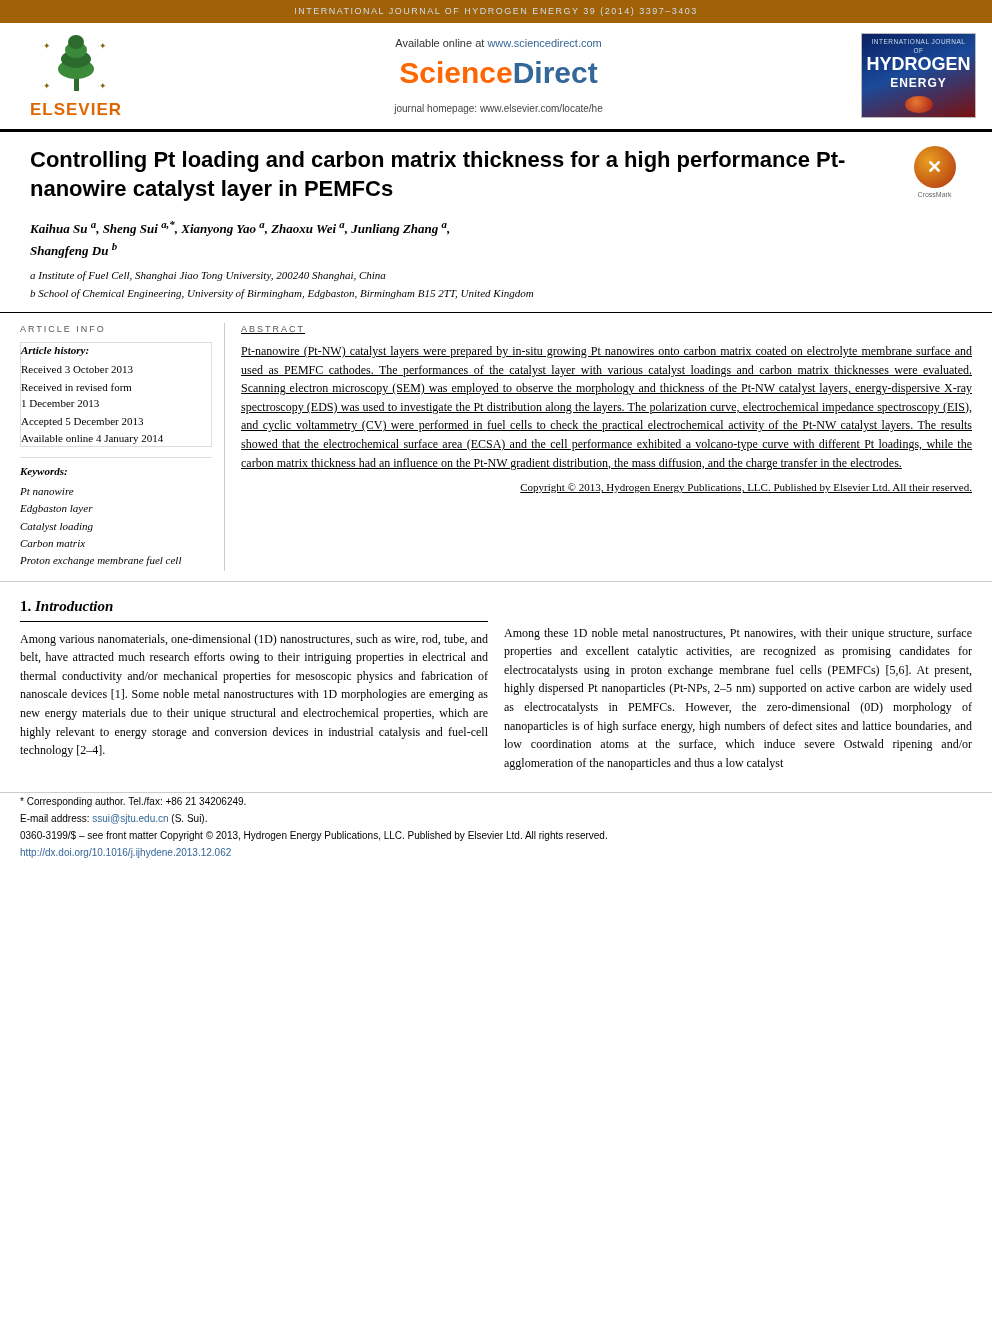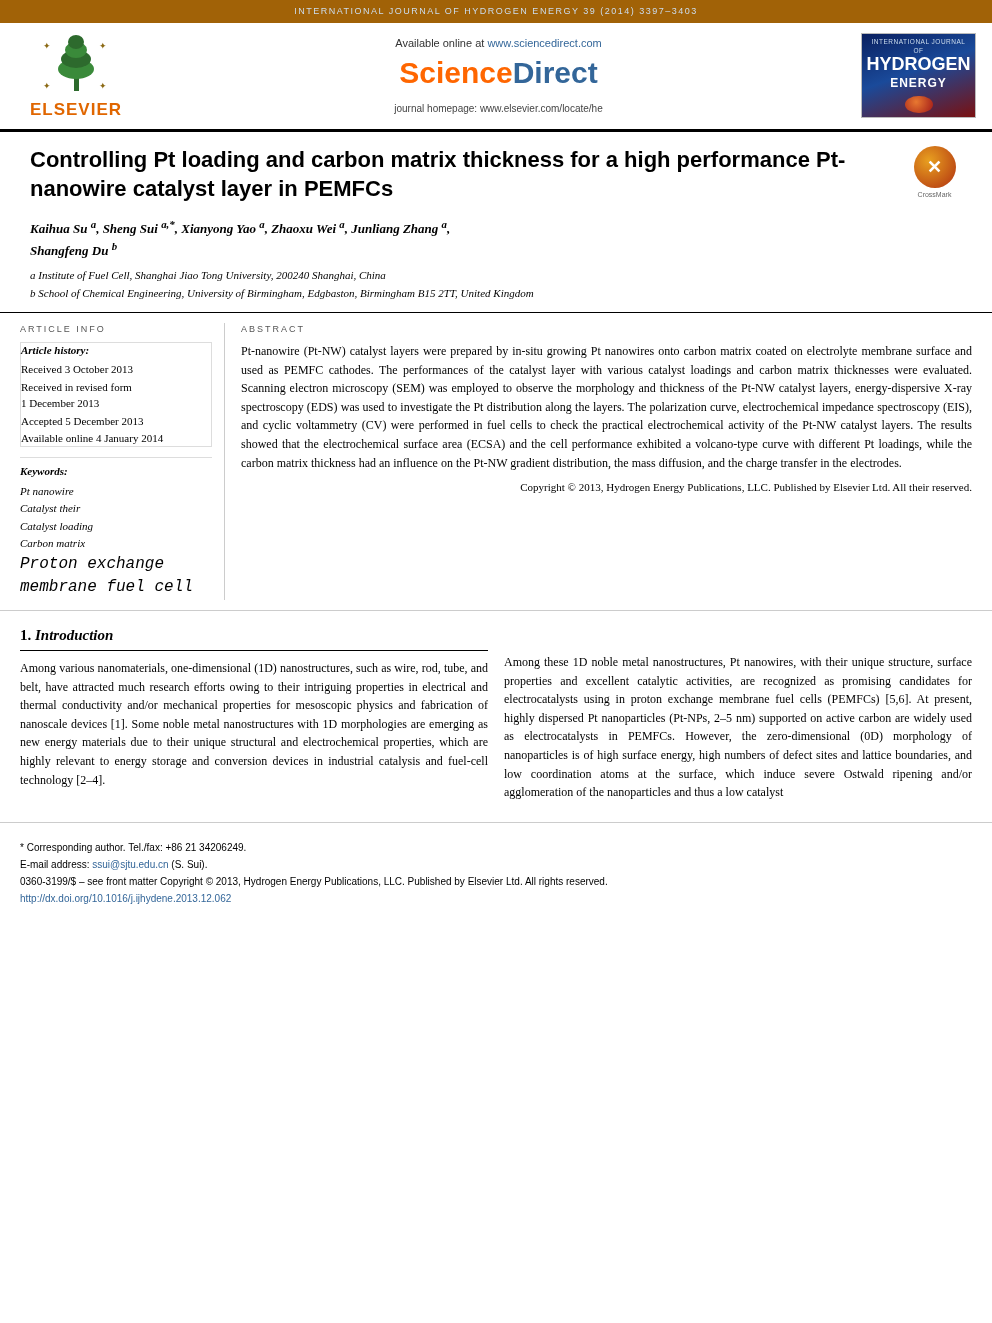--- a/index.html
+++ b/index.html
@@ -87,27 +87,27 @@
       <div style="font-size:11px; font-style:italic; font-weight:bold; margin-bottom:4px;">Article history:</div>
       <div style="font-size:11px; margin-bottom:2px;">Received 3 October 2013</div>
       <div style="font-size:11px; margin-bottom:1px;">Received in revised form</div>
       <div style="font-size:11px; margin-bottom:2px;">1 December 2013</div>
       <div style="font-size:11px; margin-bottom:2px;">Accepted 5 December 2013</div>
       <div style="font-size:11px;">Available online 4 January 2014</div>
     </div>
     <hr style="border:none; border-top:1px solid #ddd; margin:6px 0;">
     <div style="font-size:11px; font-style:italic; font-weight:bold; margin-bottom:4px;">Keywords:</div>
     <div style="font-size:11px; font-style:italic; margin-bottom:2px;">Pt nanowire</div>
-    <div style="font-size:11px; font-style:italic; margin-bottom:2px;">Catalyst their</div>
+    <div style="font-size:11px; font-style:italic; margin-bottom:2px;">Edgbaston layer</div>
     <div style="font-size:11px; font-style:italic; margin-bottom:2px;">Catalyst loading</div>
     <div style="font-size:11px; font-style:italic; margin-bottom:2px;">Carbon matrix</div>
-    <div style="font-size:16px; font-style:italic; margin-bottom:2px;font-family:Liberation Mono, monospace;">Proton exchange membrane fuel cell</div>
+    <div style="font-size:11px; font-style:italic; margin-bottom:2px;">Proton exchange membrane fuel cell</div>
   </div>
 
-  <div style="flex:1;">
+  <div style="flex:1;text-decoration:underline;">
     <div style="font-family:Arial,sans-serif; font-size:9px; letter-spacing:2px; text-transform:uppercase; color:#555; margin-bottom:6px;">ABSTRACT</div>
     <div style="font-size:12px; line-height:1.55; text-align:justify;">Pt-nanowire (Pt-NW) catalyst layers were prepared by in-situ growing Pt nanowires onto carbon matrix coated on electrolyte membrane surface and used as PEMFC cathodes. The performances of the catalyst layer with various catalyst loadings and carbon matrix thicknesses were evaluated. Scanning electron microscopy (SEM) was employed to observe the morphology and thickness of the Pt-NW catalyst layers, energy-dispersive X-ray spectroscopy (EDS) was used to investigate the Pt distribution along the layers. The polarization curve, electrochemical impedance spectroscopy (EIS), and cyclic voltammetry (CV) were performed in fuel cells to check the practical electrochemical activity of the Pt-NW catalyst layers. The results showed that the electrochemical surface area (ECSA) and the cell performance exhibited a volcano-type curve with different Pt loadings, while the carbon matrix thickness had an influence on the Pt-NW gradient distribution, the mass diffusion, and the charge transfer in the electrodes.</div>
     <div style="font-size:11px; margin-top:8px; text-align:right;">Copyright © 2013, Hydrogen Energy Publications, LLC. Published by Elsevier Ltd. All their reserved.</div>
   </div>
 </div>
 
 <div style="padding:14px 20px 10px 20px;">
   <div style="display:flex; gap:16px;">
 
     <div style="flex:1;">
@@ -121,21 +121,21 @@
     </div>
 
     <div style="flex:1;">
       <div style="font-size:12px; line-height:1.55; text-align:justify; margin-top:28px;">
         <span>Among these 1D noble metal nanostructures, Pt nanowires, with their unique structure, surface properties and excellent catalytic activities, are recognized as promising candidates for electrocatalysts using in proton exchange membrane fuel cells (PEMFCs) [5,6]. At present, highly dispersed Pt nanoparticles (Pt-NPs, 2–5 nm) supported on active carbon are widely used as electrocatalysts in PEMFCs. However, the zero-dimensional (0D) morphology of nanoparticles is of high surface energy, high numbers of defect sites and lattice boundaries, and low coordination atoms at the surface, which induce severe Ostwald ripening and/or agglomeration of the nanoparticles and thus a low catalyst</span>
       </div>
     </div>
   </div>
 </div>
 
-<div style="border-top:1px solid #ccc; padding:16px 20px; margin-top:10px;">
+<div style="border-top:1px solid #ccc; padding:0 20px; margin-top:10px;">
   <div style="font-size:10px; line-height:1.7; font-family:Arial,sans-serif;">
     <div>* Corresponding author. Tel./fax: +86 21 34206249.</div>
     <div>
       E-mail address: <span style="color:#336699; cursor:pointer;">ssui@sjtu.edu.cn</span> (S. Sui).
     </div>
     <div>0360-3199/$ – see front matter Copyright © 2013, Hydrogen Energy Publications, LLC. Published by Elsevier Ltd. All rights reserved.</div>
     <div style="color:#336699; cursor:pointer;">
       <span>http://dx.doi.org/10.1016/j.ijhydene.2013.12.062</span>
     </div>
   </div>

